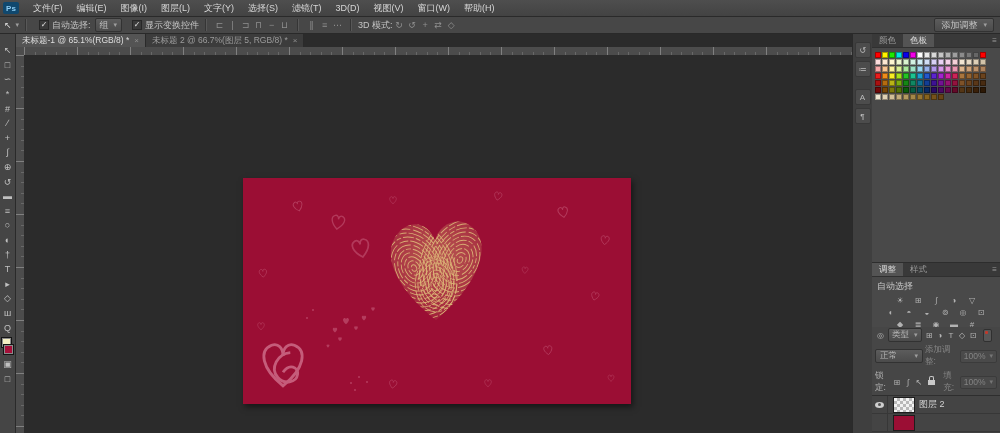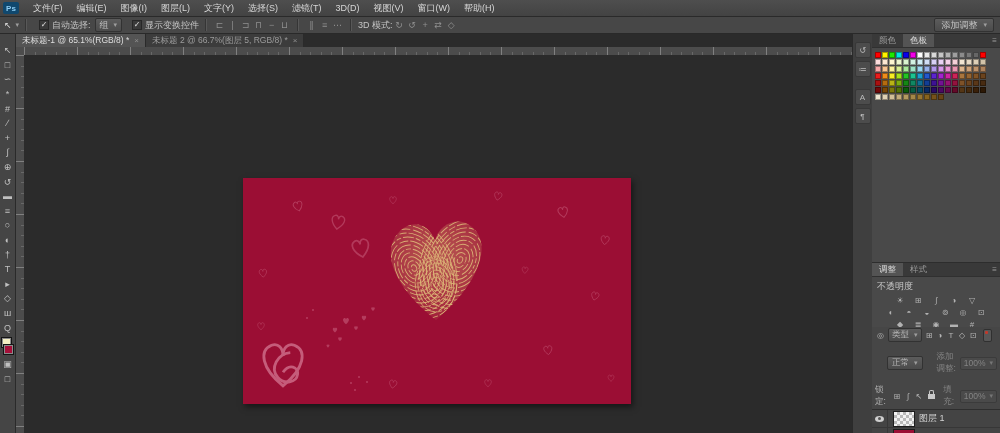--- a/index.html
+++ b/index.html
@@ -414,21 +414,21 @@
         <div class="sw" style="background: rgb(119, 82, 26);"></div>
         <div class="sw" style="background: rgb(104, 67, 22);"></div>
       </div>
   </div>
   <div class="panel-tabs" id="adj-tabs">
       <div class="ptab active">调整</div>
       <div class="ptab">样式</div>
       <div class="pmenu">≡</div>
     </div>
   <div class="adj-body">
-    <div class="adj-header">不透明度</div>
+    <div class="adj-header">自动选择</div>
     <div id="adj-rows">
         <div class="adj-row">
           <div class="adjicon">☀</div>
           <div class="adjicon">⊞</div>
           <div class="adjicon">∫</div>
           <div class="adjicon">◑</div>
           <div class="adjicon">▽</div>
         </div>
         <div class="adj-row">
           <div class="adjicon">◐</div>
@@ -463,21 +463,21 @@
       <span id="layer-filter-icons" style="display:flex">
           <span class="lficon">⊞</span>
           <span class="lficon">◑</span>
           <span class="lficon">T</span>
           <span class="lficon">◇</span>
           <span class="lficon">⊡</span>
         </span>
       <span class="ltoggle"></span>
     </div>
     <div class="lrow-ctrl">
-      <span class="select" style="margin:12px;width:42px;justify-content:space-between">
+      <span class="select" style="margin:0;width:42px;justify-content:space-between">
         <span>正常</span>
         <span class="caret">▾</span>
       </span>
       <span class="dim">添加调整:</span>
       <span class="mini-field dim">
         <span>100%</span>
         <span class="caret">▾</span>
       </span>
     </div>
     <div class="lrow-ctrl">
@@ -493,21 +493,21 @@
         <span>100%</span>
         <span class="caret">▾</span>
       </span>
     </div>
     <div class="layerlist" id="layerlist">
         <div class="lrow">
           <div class="eyecell">
             <div class="eye"></div>
           </div>
           <div class="thumb checker"></div>
-          <div class="lname">图层 1</div>
+          <div class="lname">图层 2</div>
         </div>
         <div class="lrow">
           <div class="eyecell"></div>
           <div class="thumb" style="background: rgb(155, 14, 52);"></div>
         </div>
       </div>
   </div>
 </div>
 
 </body></html>

